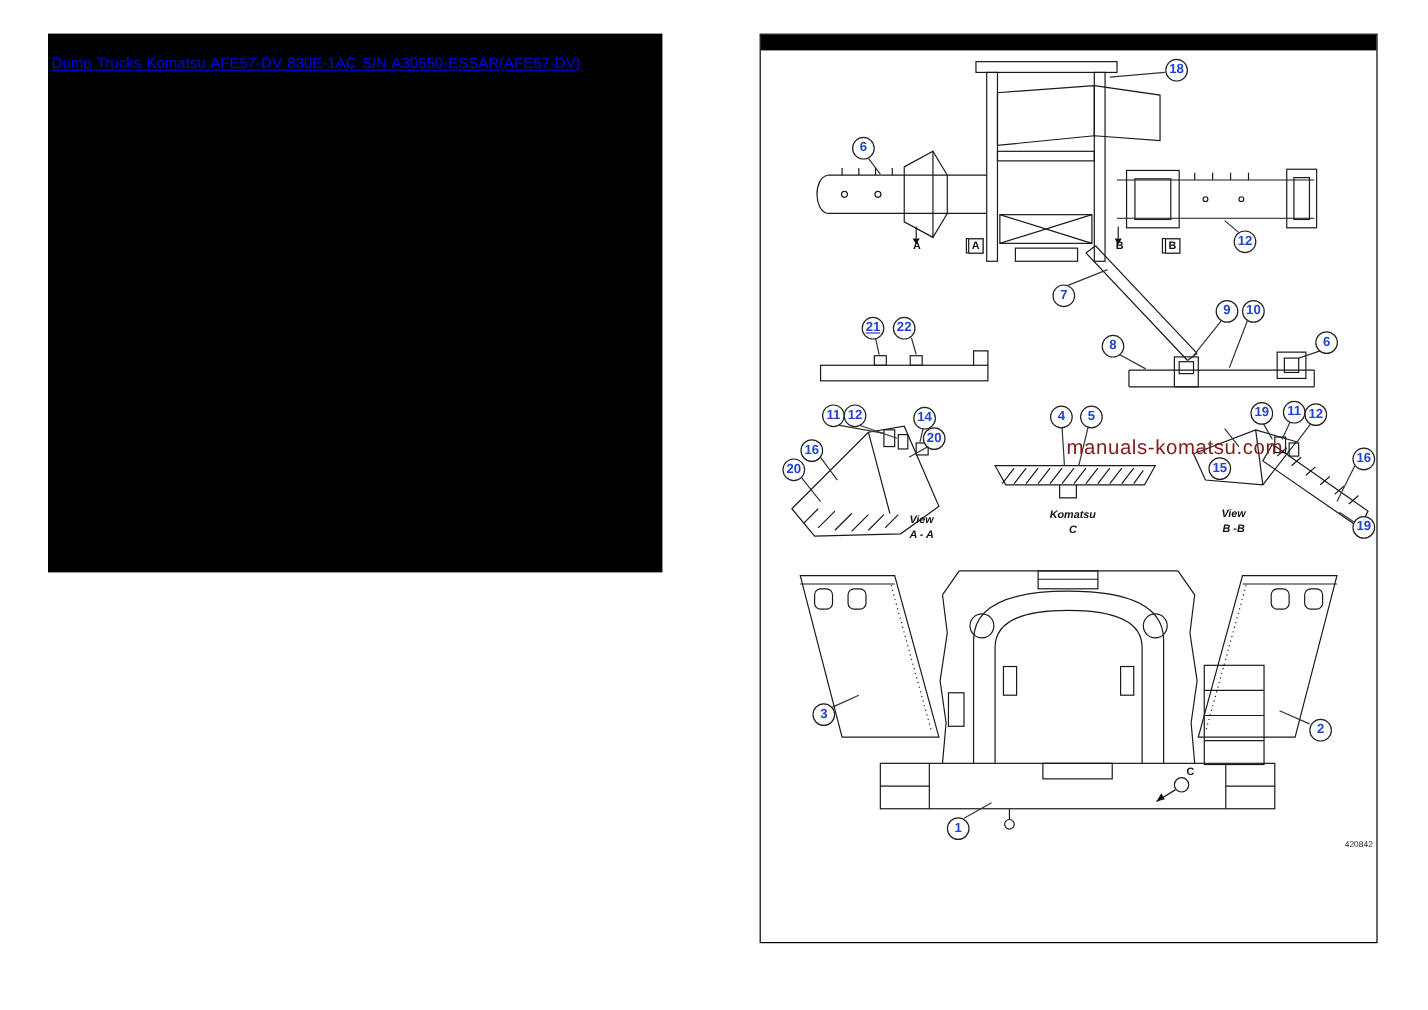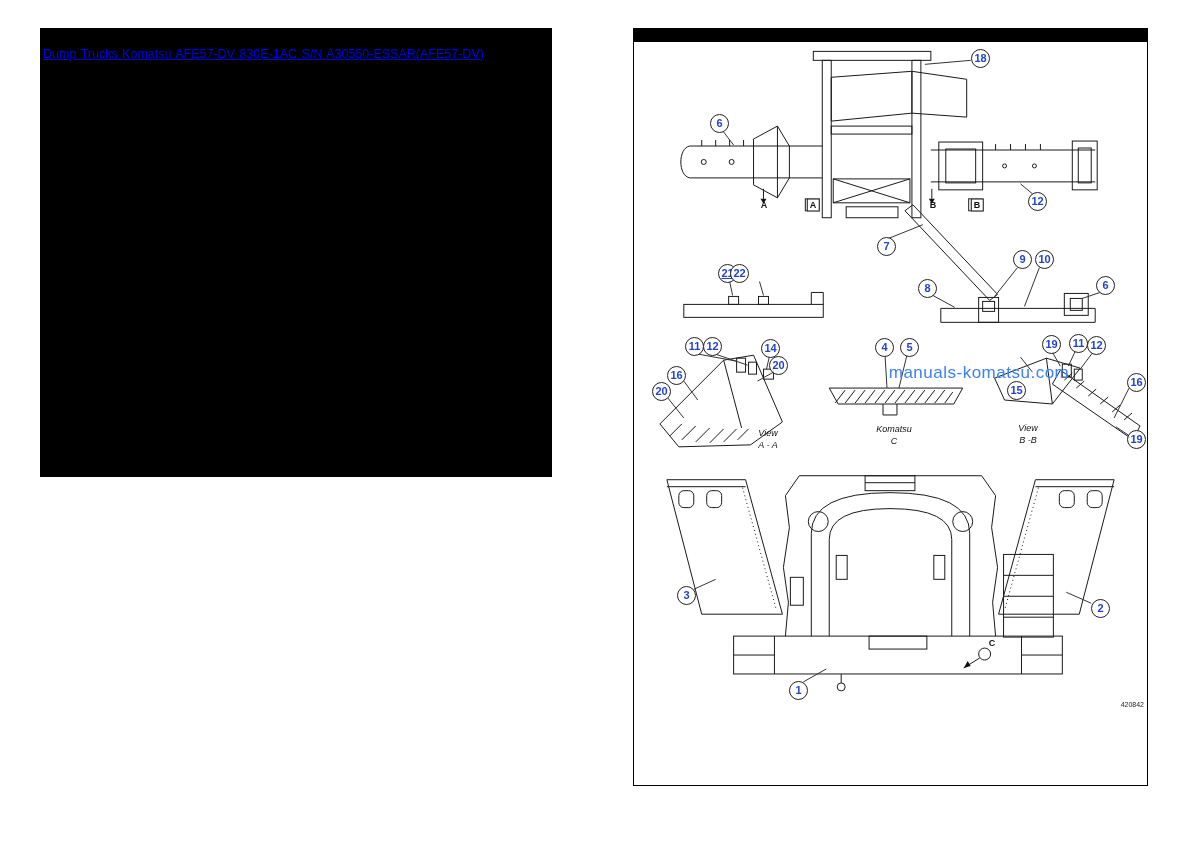--- a/index.html
+++ b/index.html
@@ -6,23 +6,23 @@
   html,body{width:1190px;height:842px}
   body{background:#ffffff;position:relative;font-family:"Liberation Sans",sans-serif;overflow:hidden}
 
   .left-panel{position:absolute;left:40px;top:28px;width:512px;height:449px;background:#000;padding:16px 4px 16px 3px}
   .doc-link{font-size:12.5px;line-height:1.25;text-decoration:underline;cursor:pointer;display:inline;word-spacing:1px}
 
   .diagram-panel{position:absolute;left:633px;top:28px;width:515px;height:758px;background:#fff;border:1px solid #000}
   .diagram-header{position:absolute;left:0;top:0;width:100%;height:13px;background:#000}
   .drawing-svg{position:absolute;left:0;top:0;width:513px;height:756px}
 
-  .watermark{position:absolute;left:345px;top:344px;transform:translate(-50%,-50%);font-size:17px;color:#3b82f6;letter-spacing:.5px;white-space:nowrap}
-
-  .view-label{position:absolute;transform:translateX(-50%);text-align:center;font-style:italic;font-weight:normal;font-size:9px;line-height:1.3;color:#111;white-space:nowrap}
+  .watermark{position:absolute;left:345px;top:344px;transform:translate(-50%,-50%);font-size:17px;color:#7f1d1d;letter-spacing:.5px;white-space:nowrap}
+
+  .view-label{position:absolute;transform:translateX(-50%);text-align:center;font-style:italic;font-weight:bold;font-size:9px;line-height:1.3;color:#111;white-space:nowrap}
   .drawing-number{position:absolute;right:3px;top:672px;font-size:7px;color:#222}
 
   .callout-layer,.marker-layer{position:absolute;left:0;top:0;width:100%;height:100%;pointer-events:none}
   .callout{position:absolute;width:19px;height:19px;margin:-10px 0 0 -10px;border:1px solid #222;border-radius:50%;
            background:rgba(255,255,255,.88);color:var(--callout-color,#2244cc);font-weight:bold;font-size:11px;
            display:flex;align-items:center;justify-content:center;pointer-events:auto;cursor:pointer;line-height:1}
   .section-marker{position:absolute;transform:translate(-50%,-50%);font-weight:bold;font-size:9px;color:#111;line-height:1}
   .section-marker.boxed{border:1px solid #111;padding:1px 2px;background:#fff}
 </style>
 </head>
@@ -206,21 +206,21 @@
     <div class="callout-layer">
         <div class="callout" style="left: 347px; top: 30px; text-align: right;">18</div>
         <div class="callout" style="left: 86px; top: 95px;">6</div>
         <div class="callout" style="left: 404px; top: 173px;">12</div>
         <div class="callout" style="left: 253px; top: 218px;">7</div>
         <div class="callout" style="left: 389px; top: 231px;">9</div>
         <div class="callout" style="left: 411px; top: 231px; text-align: center;">10</div>
         <div class="callout" style="left: 294px; top: 260px;">8</div>
         <div class="callout" style="left: 472px; top: 257px;">6</div>
         <div class="callout" style="left: 94px; top: 245px; text-decoration: underline;">21</div>
-        <div class="callout" style="left: 106px; top: 245px;">22</div>
+        <div class="callout" style="left: 120px; top: 245px;">22</div>
         <div class="callout" style="left: 61px; top: 318px;">11</div>
         <div class="callout" style="left: 79px; top: 318px;">12</div>
         <div class="callout" style="left: 137px; top: 320px;">14</div>
         <div class="callout" style="left: 145px; top: 337px;">20</div>
         <div class="callout" style="left: 43px; top: 347px;">16</div>
         <div class="callout" style="left: 28px; top: 363px;">20</div>
         <div class="callout" style="left: 251px; top: 319px;">4</div>
         <div class="callout" style="left: 276px; top: 319px;">5</div>
         <div class="callout" style="left: 383px; top: 322px; margin-top: 30px;">15</div>
         <div class="callout" style="left: 418px; top: 316px;">19</div>

